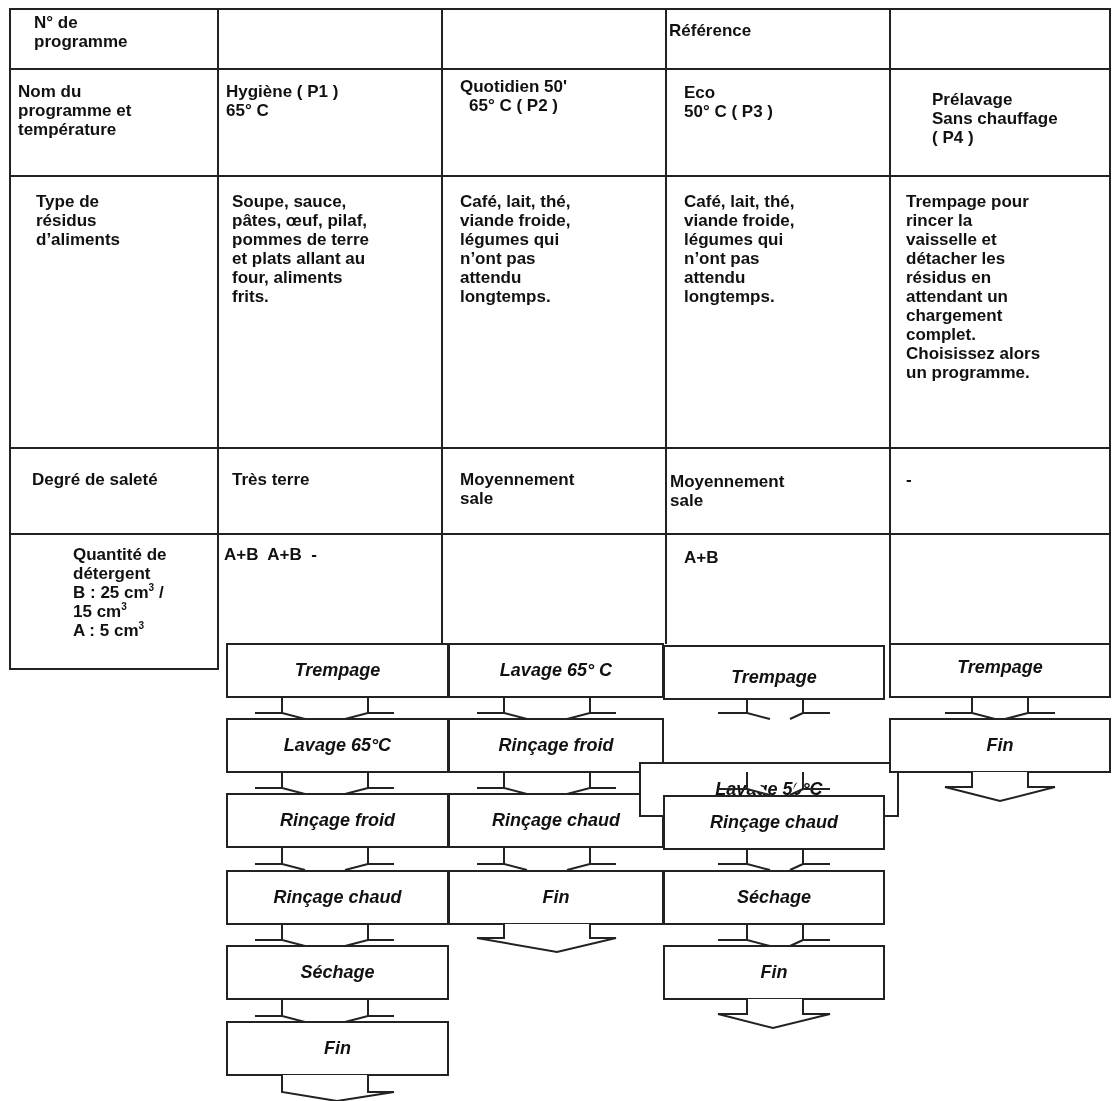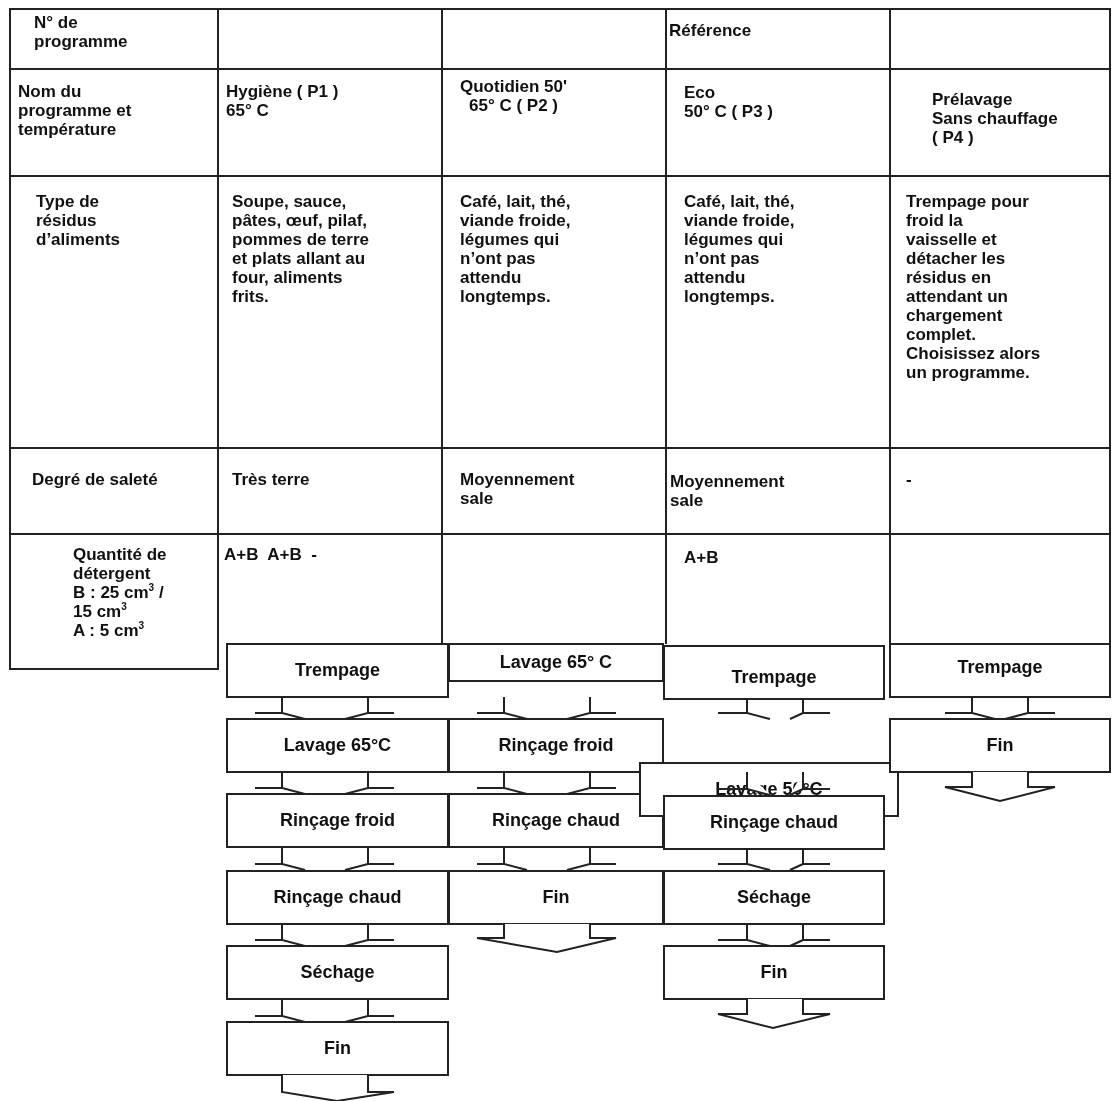--- a/index.html
+++ b/index.html
@@ -9,21 +9,21 @@
     }
     .hline { position: absolute; height: 2px; background: #222; }
     .vline { position: absolute; width: 2px; background: #222; }
     .txt { position: absolute; font-size: 17px; line-height: 19px; white-space: pre-line; }
     sup { font-size: 10px; vertical-align: 7px; line-height: 0; }
     .box {
       position: absolute; box-sizing: border-box; border: 2px solid #222; background: #fff;
       display: flex; align-items: center; justify-content: center;
       font-size: 18px; line-height: 20px; z-index: 2;
     }
-    .box span { position: relative; top: -1px; }
+    .box span { position: relative; top: -1px; font-style: italic; }
     .arrow { position: absolute; z-index: 3; }
   </style>
 </head>
 <body>
 
 <div>
 
   <div class="hline" style="left:9px; top:8px; width:1102px;"></div>
   <div class="hline" style="left:9px; top:68px; width:1102px;"></div>
   <div class="hline" style="left:9px; top:175px; width:1102px;"></div>
@@ -73,21 +73,21 @@
 n’ont pas
 attendu
 longtemps.</div>
   <div class="txt" style="left:684px; top:192px;">Café, lait, thé,
 viande froide,
 légumes qui
 n’ont pas
 attendu
 longtemps.</div>
   <div class="txt" style="left:906px; top:192px;">Trempage pour
-froid la
+rincer la
 vaisselle et
 détacher les
 résidus en
 attendant un
 chargement
 complet.
 Choisissez alors
 un programme.</div>
 
   <div class="txt" style="left:32px; top:470px;">Degré de saleté</div>
@@ -134,21 +134,21 @@
       </div>
     <div class="box" style="left:226px; top:945px; width:223px; height:55px;">
         <span>Séchage</span>
       </div>
     <div class="box" style="left:226px; top:1021px; width:223px; height:55px;">
         <span>Fin</span>
       </div>
   </div>
 
   <div>
-    <div class="box" style="left:448px; top:643px; width:216px; height:39px;">
+    <div class="box" style="left:448px; top:643px; width:216px; height:55px;">
         <span>Lavage 65°  C</span>
       </div>
     <div class="box" style="left:448px; top:718px; width:216px; height:55px;">
         <span>Rinçage froid</span>
       </div>
     <div class="box" style="left:448px; top:793px; width:216px; height:55px;">
         <span>Rinçage chaud</span>
       </div>
     <div class="box" style="left:448px; top:870px; width:216px; height:55px;">
         <span>Fin</span>

